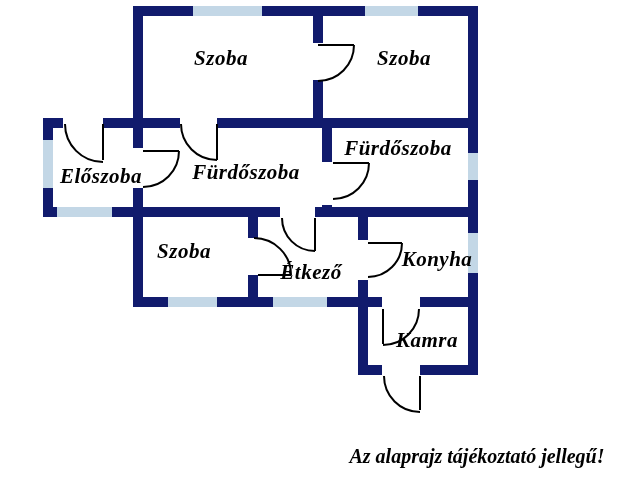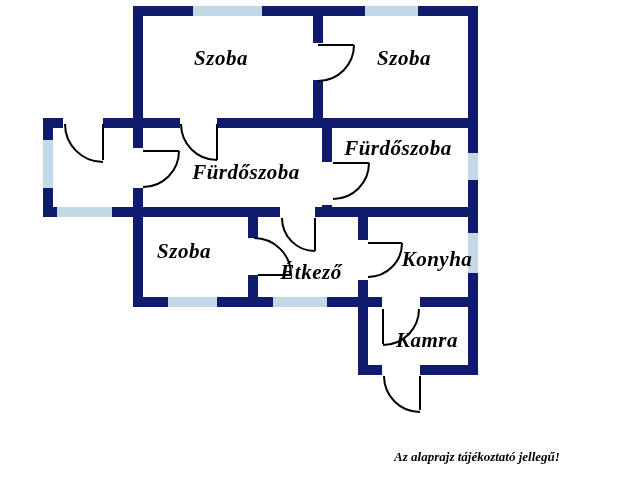--- a/index.html
+++ b/index.html
@@ -9,21 +9,21 @@
   }
   .wall{position:absolute;background:var(--wall,#111b6d);}
   .window{position:absolute;background:var(--win,#c3d7e6);}
   .room-label{
     position:absolute;transform:translate(-50%,-50%);
     font-style:italic;font-weight:bold;font-size:21px;line-height:1;
     color:var(--ink,#000);white-space:nowrap;letter-spacing:0.5px;
   }
   .disclaimer{
     position:absolute;transform:translate(-50%,-50%);
-    font-style:italic;font-weight:bold;font-size:13px;line-height:1;
+    font-style:italic;font-weight:bold;font-size:20px;line-height:1;
     color:var(--ink,#000);white-space:nowrap;
   }
   svg.doors{position:absolute;left:0;top:0;}
   svg.doors path{stroke:var(--door,#000);stroke-width:2;fill:none;}
 </style>
 </head>
 <body>
 
 <div id="stage" style="--wall: #111b6d; --win: #c3d7e6; --door: #000000; --bg: #ffffff; --ink: #000000;">
 
@@ -107,20 +107,21 @@
     <path d="M383 309 L383 344"></path>
     <path d="M419 309 A36 36 0 0 1 383 345"></path>
 
     <path d="M420 376 L420 410"></path>
     <path d="M384 376 A36 36 0 0 0 420 412"></path>
   </svg>
 
   <div class="room-label" style="left:221px;top:58px">Szoba</div>
   <div class="room-label" style="left:404px;top:58px">Szoba</div>
   <div class="room-label" style="left:398px;top:148px">Fürdőszoba</div>
+  <div class="room-label" style="left:101px;top:176px">Előszoba</div>
   <div class="room-label" style="left:246px;top:172px">Fürdőszoba</div>
   <div class="room-label" style="left:184px;top:251px">Szoba</div>
   <div class="room-label" style="left:311px;top:272px">Étkező</div>
   <div class="room-label" style="left:437px;top:259px">Konyha</div>
   <div class="room-label" style="left:427px;top:340px">Kamra</div>
 
   <div class="disclaimer" style="left:477px;top:456px">Az alaprajz tájékoztató jellegű!</div>
 
 </div>
 

